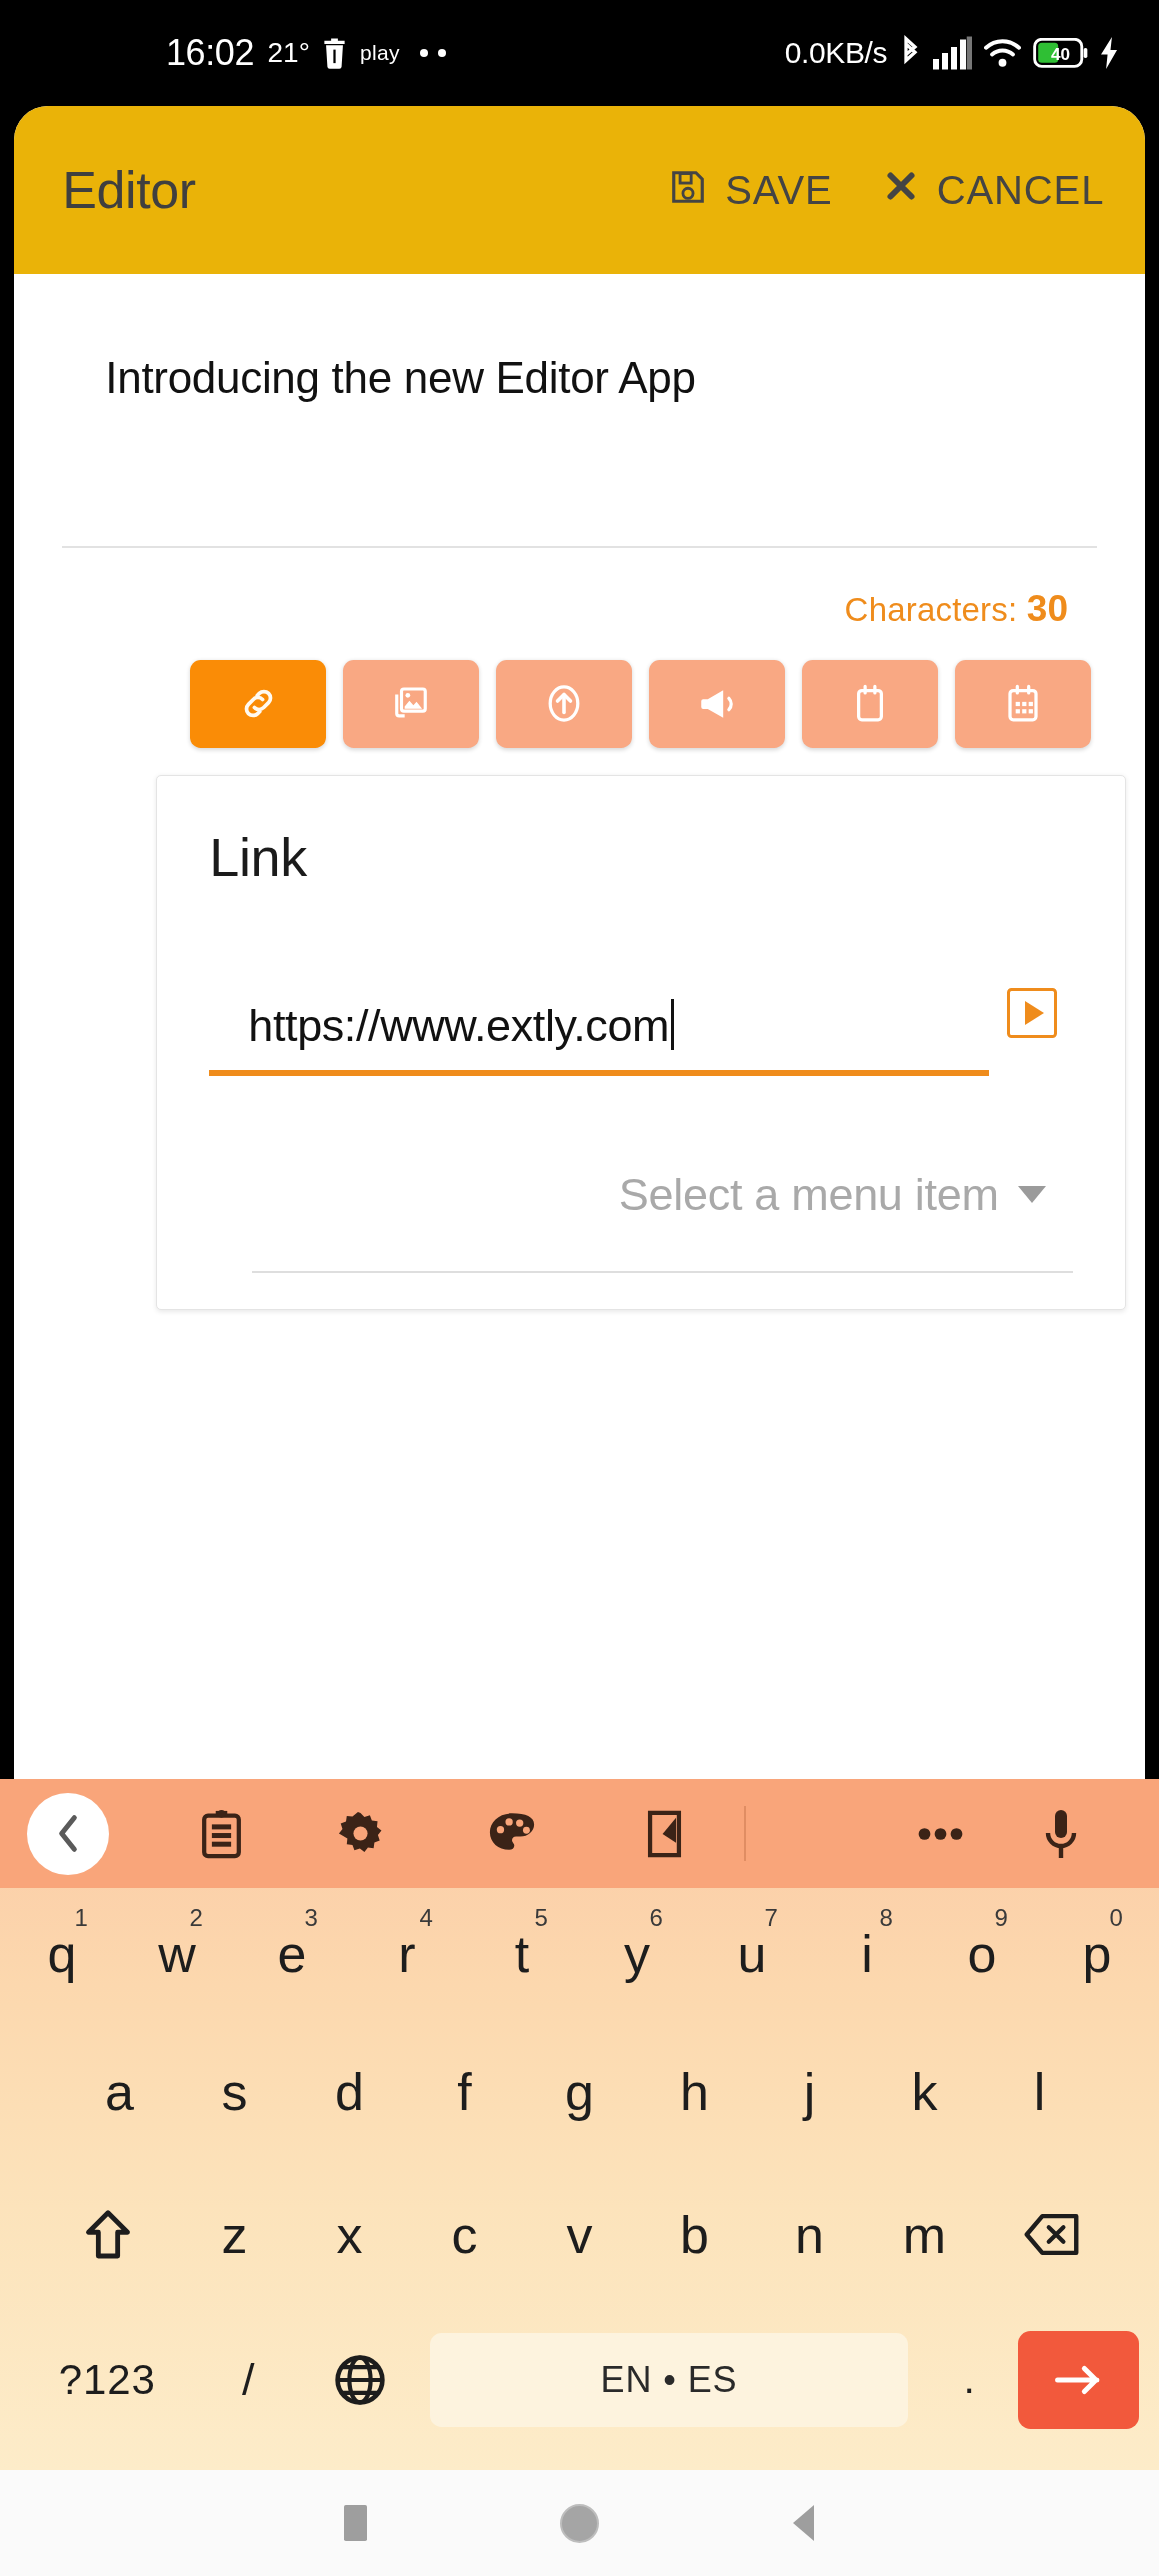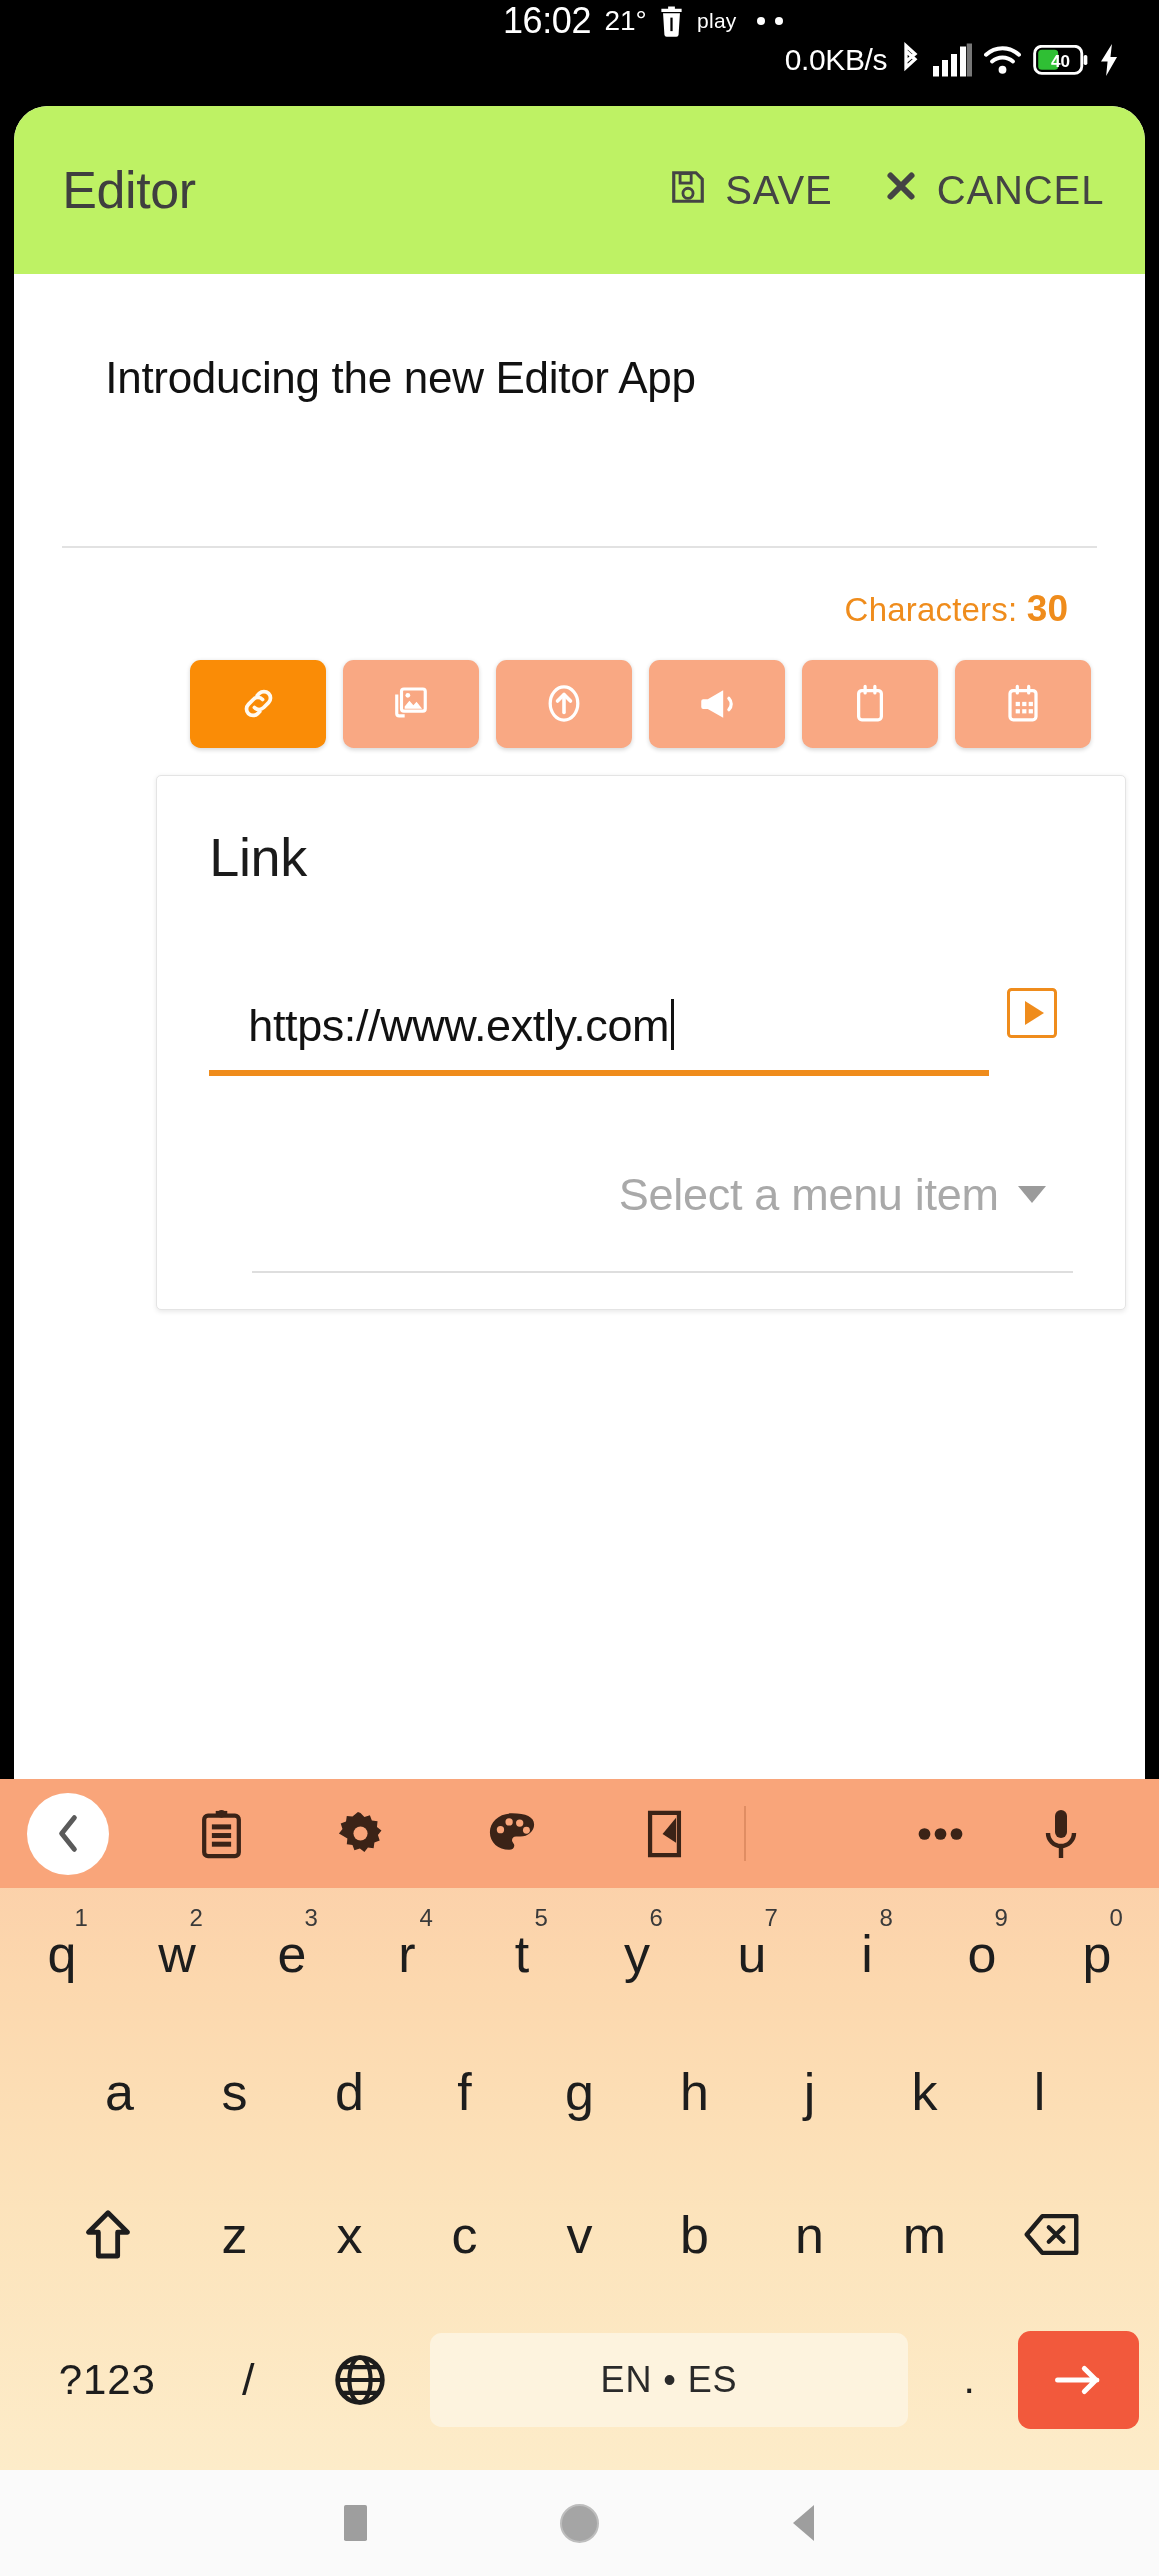--- a/index.html
+++ b/index.html
@@ -10,21 +10,20 @@
     overflow:hidden;
   }
   #screen { position:relative; width:1159px; height:2576px; background:#000; }
 
   
   .statusbar{
     position:absolute; top:0; left:0; width:1159px; height:106px;
     background:#000; color:#fff;
     display:flex; align-items:center;
     padding:0 39px 0 0;
-    flex-direction:column;
   }
   .sb-left{ display:flex; align-items:center; gap:11.6px; margin-left:166px; }
   .sb-right{ display:flex; align-items:center; gap:10.7px; margin-left:auto; }
   .sb-time{ font-size:36px; font-weight:400; letter-spacing:-0.4px; }
   .sb-temp{ font-size:28px; font-weight:300; margin-left:1.8px; }
   .sb-play{ font-size:21px; font-weight:500; letter-spacing:0.3px; }
   .sb-dots{ display:flex; gap:9.8px; align-items:center; margin-left:9px; }
   .sb-dots i{ width:8px; height:8px; border-radius:50%; background:#fff; display:block; }
   .sb-speed{ font-size:30px; font-weight:400; letter-spacing:-0.4px; }
   .ico{ display:inline-block; line-height:0; }
@@ -33,21 +32,21 @@
   .app{
     position:absolute; top:106px; left:14.3px;
     width:1131px; height:2470px;
     background:#fff;
     border-radius:34px 34px 0 0;
     overflow:hidden;
   }
   
   .appbar{
     position:relative; height:168px; width:100%;
-    background:#bef264; display:flex; align-items:center;
+    background:#eab308; display:flex; align-items:center;
     box-shadow:0 1.8px 4.5px rgba(0,0,0,.14);
     padding:0 41px 0 48px;
   }
   .app-title{ font-size:52px; color:#3f3f3f; font-weight:400; letter-spacing:-0.4px; }
   .appbar-actions{ margin-left:auto; display:flex; align-items:center; gap:50px; }
   .ab-btn{ display:flex; gap:18px; cursor:pointer; background:none; border:none; }
   .ab-btn span{ font-size:40px; color:#444; letter-spacing:0.9px; font-weight:400; }
 
   
   .editor-body{ position:relative; background:#fff; padding:0 48px; }

